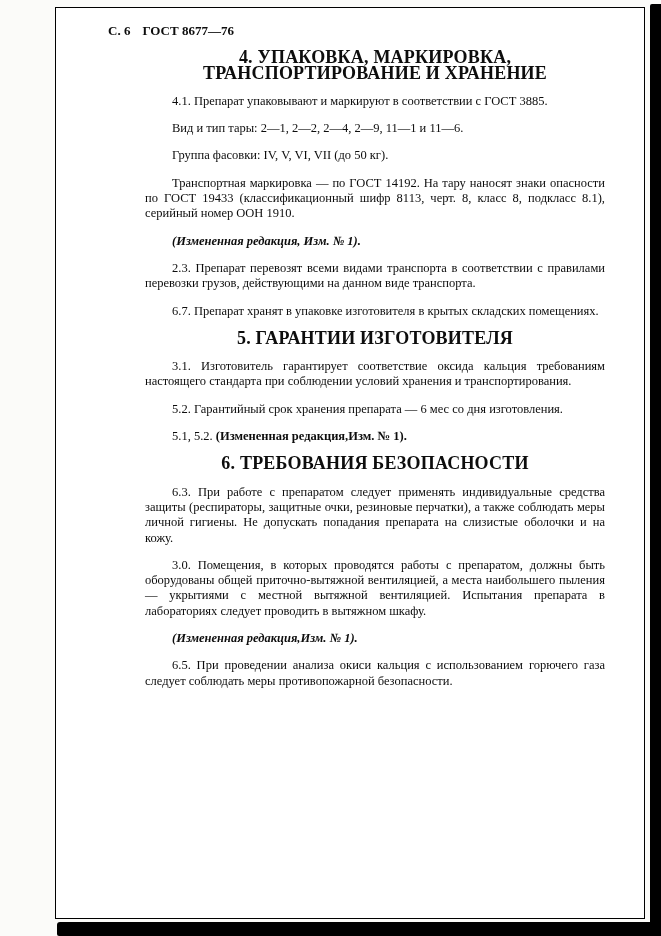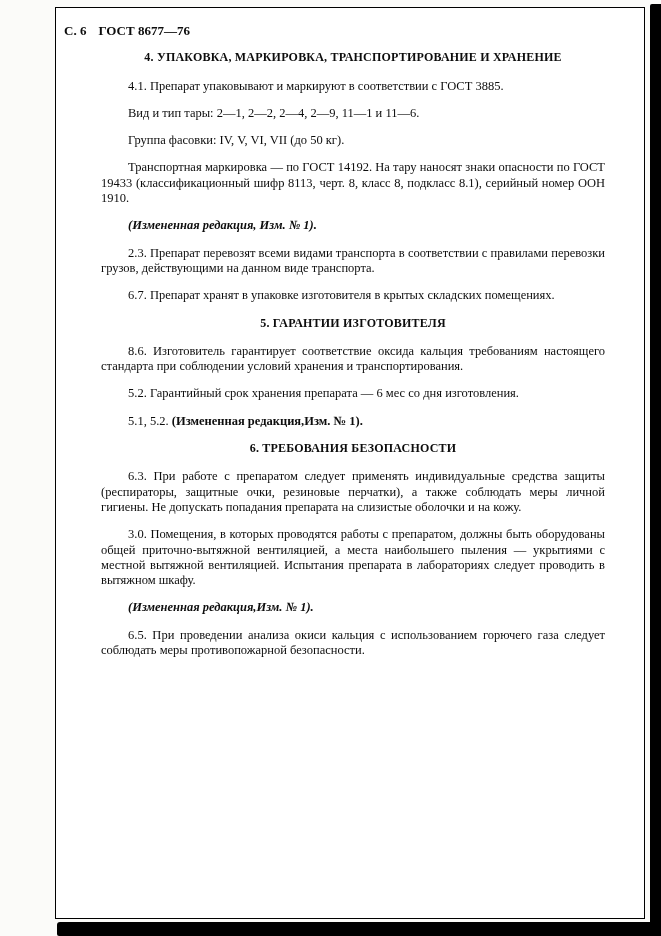--- a/index.html
+++ b/index.html
@@ -11,38 +11,39 @@
     font-family: "Liberation Serif", "DejaVu Serif", serif;
     color: #0d0d0d;
     overflow: hidden;
   }
   .page-frame {
     position: absolute;
     left: 55px; top: 7px;
     width: 590px; height: 912px;
     border: 1.5px solid #000;
     background: #ffffff;
+    padding-left: 44px;
   }
   .content {
     padding: 15px 27px 0 33px;
     font-size: 12.5px;
     line-height: 15.3px;
     text-align: justify;
   }
   .doc-header {
     font-weight: bold;
     font-size: 13px;
     margin: 0 0 9px -25px;
     text-align: left;
     text-indent: 0;
   }
   .doc-header .doc-number { margin-left: 12px; }
   .section-heading {
     font-weight: bold;
-    font-size: 12px;
+    font-size: 18px;
     text-align: center;
     margin: 12px 0 13px 0;
     text-indent: 0;
     letter-spacing: 0.2px;
   }
   .section-heading.first { margin-top: 12px; }
   p.para {
     margin: 12px;
     text-indent: 27px;
   }
@@ -75,21 +76,21 @@
     <div class="section-heading first">4. УПАКОВКА, МАРКИРОВКА, ТРАНСПОРТИРОВАНИЕ И ХРАНЕНИЕ</div>
     <p class="para">4.1. Препарат упаковывают и маркируют в соответствии с ГОСТ 3885.</p>
     <p class="para">Вид и тип тары: 2—1, 2—2, 2—4, 2—9, 11—1 и 11—6.</p>
     <p class="para">Группа фасовки: IV, V, VI, VII (до 50 кг).</p>
     <p class="para">Транспортная маркировка — по ГОСТ 14192. На тару наносят знаки опасности по ГОСТ 19433 (классификационный шифр 8113, черт. 8, класс 8, подкласс 8.1), серийный номер ООН 1910.</p>
     <p class="para bold">(Измененная редакция, Изм. № 1).</p>
     <p class="para">2.3. Препарат перевозят всеми видами транспорта в соответствии с правилами перевозки грузов, действующими на данном виде транспорта.</p>
     <p class="para">6.7. Препарат хранят в упаковке изготовителя в крытых складских помещениях.</p>
 
     <div class="section-heading">5. ГАРАНТИИ ИЗГОТОВИТЕЛЯ</div>
-    <p class="para">8.6. Изготовитель гарантирует соответствие оксида кальция требованиям настоящего стандарта при соблюдении условий хранения и транспортирования.</p>
+    <p class="para">3.1. Изготовитель гарантирует соответствие оксида кальция требованиям настоящего стандарта при соблюдении условий хранения и транспортирования.</p>
     <p class="para">5.2. Гарантийный срок хранения препарата — 6 мес со дня изготовления.</p>
     <p class="para"><span>5.1, 5.2. </span><b>(Измененная редакция,Изм. № 1).</b></p>
 
     <div class="section-heading">6. ТРЕБОВАНИЯ БЕЗОПАСНОСТИ</div>
     <p class="para">6.3. При работе с препаратом следует применять индивидуальные средства защиты (респираторы, защитные очки, резиновые перчатки), а также соблюдать меры личной гигиены. Не допускать попадания препарата на слизистые оболочки и на кожу.</p>
     <p class="para">3.0. Помещения, в которых проводятся работы с препаратом, должны быть оборудованы общей приточно-вытяжной вентиляцией, а места наибольшего пыления — укрытиями с местной вытяжной вентиляцией. Испытания препарата в лабораториях следует проводить в вытяжном шкафу.</p>
     <p class="para bold">(Измененная редакция,Изм. № 1).</p>
     <p class="para">6.5. При проведении анализа окиси кальция с использованием горючего газа следует соблюдать меры противопожарной безопасности.</p>
 
   </div>

